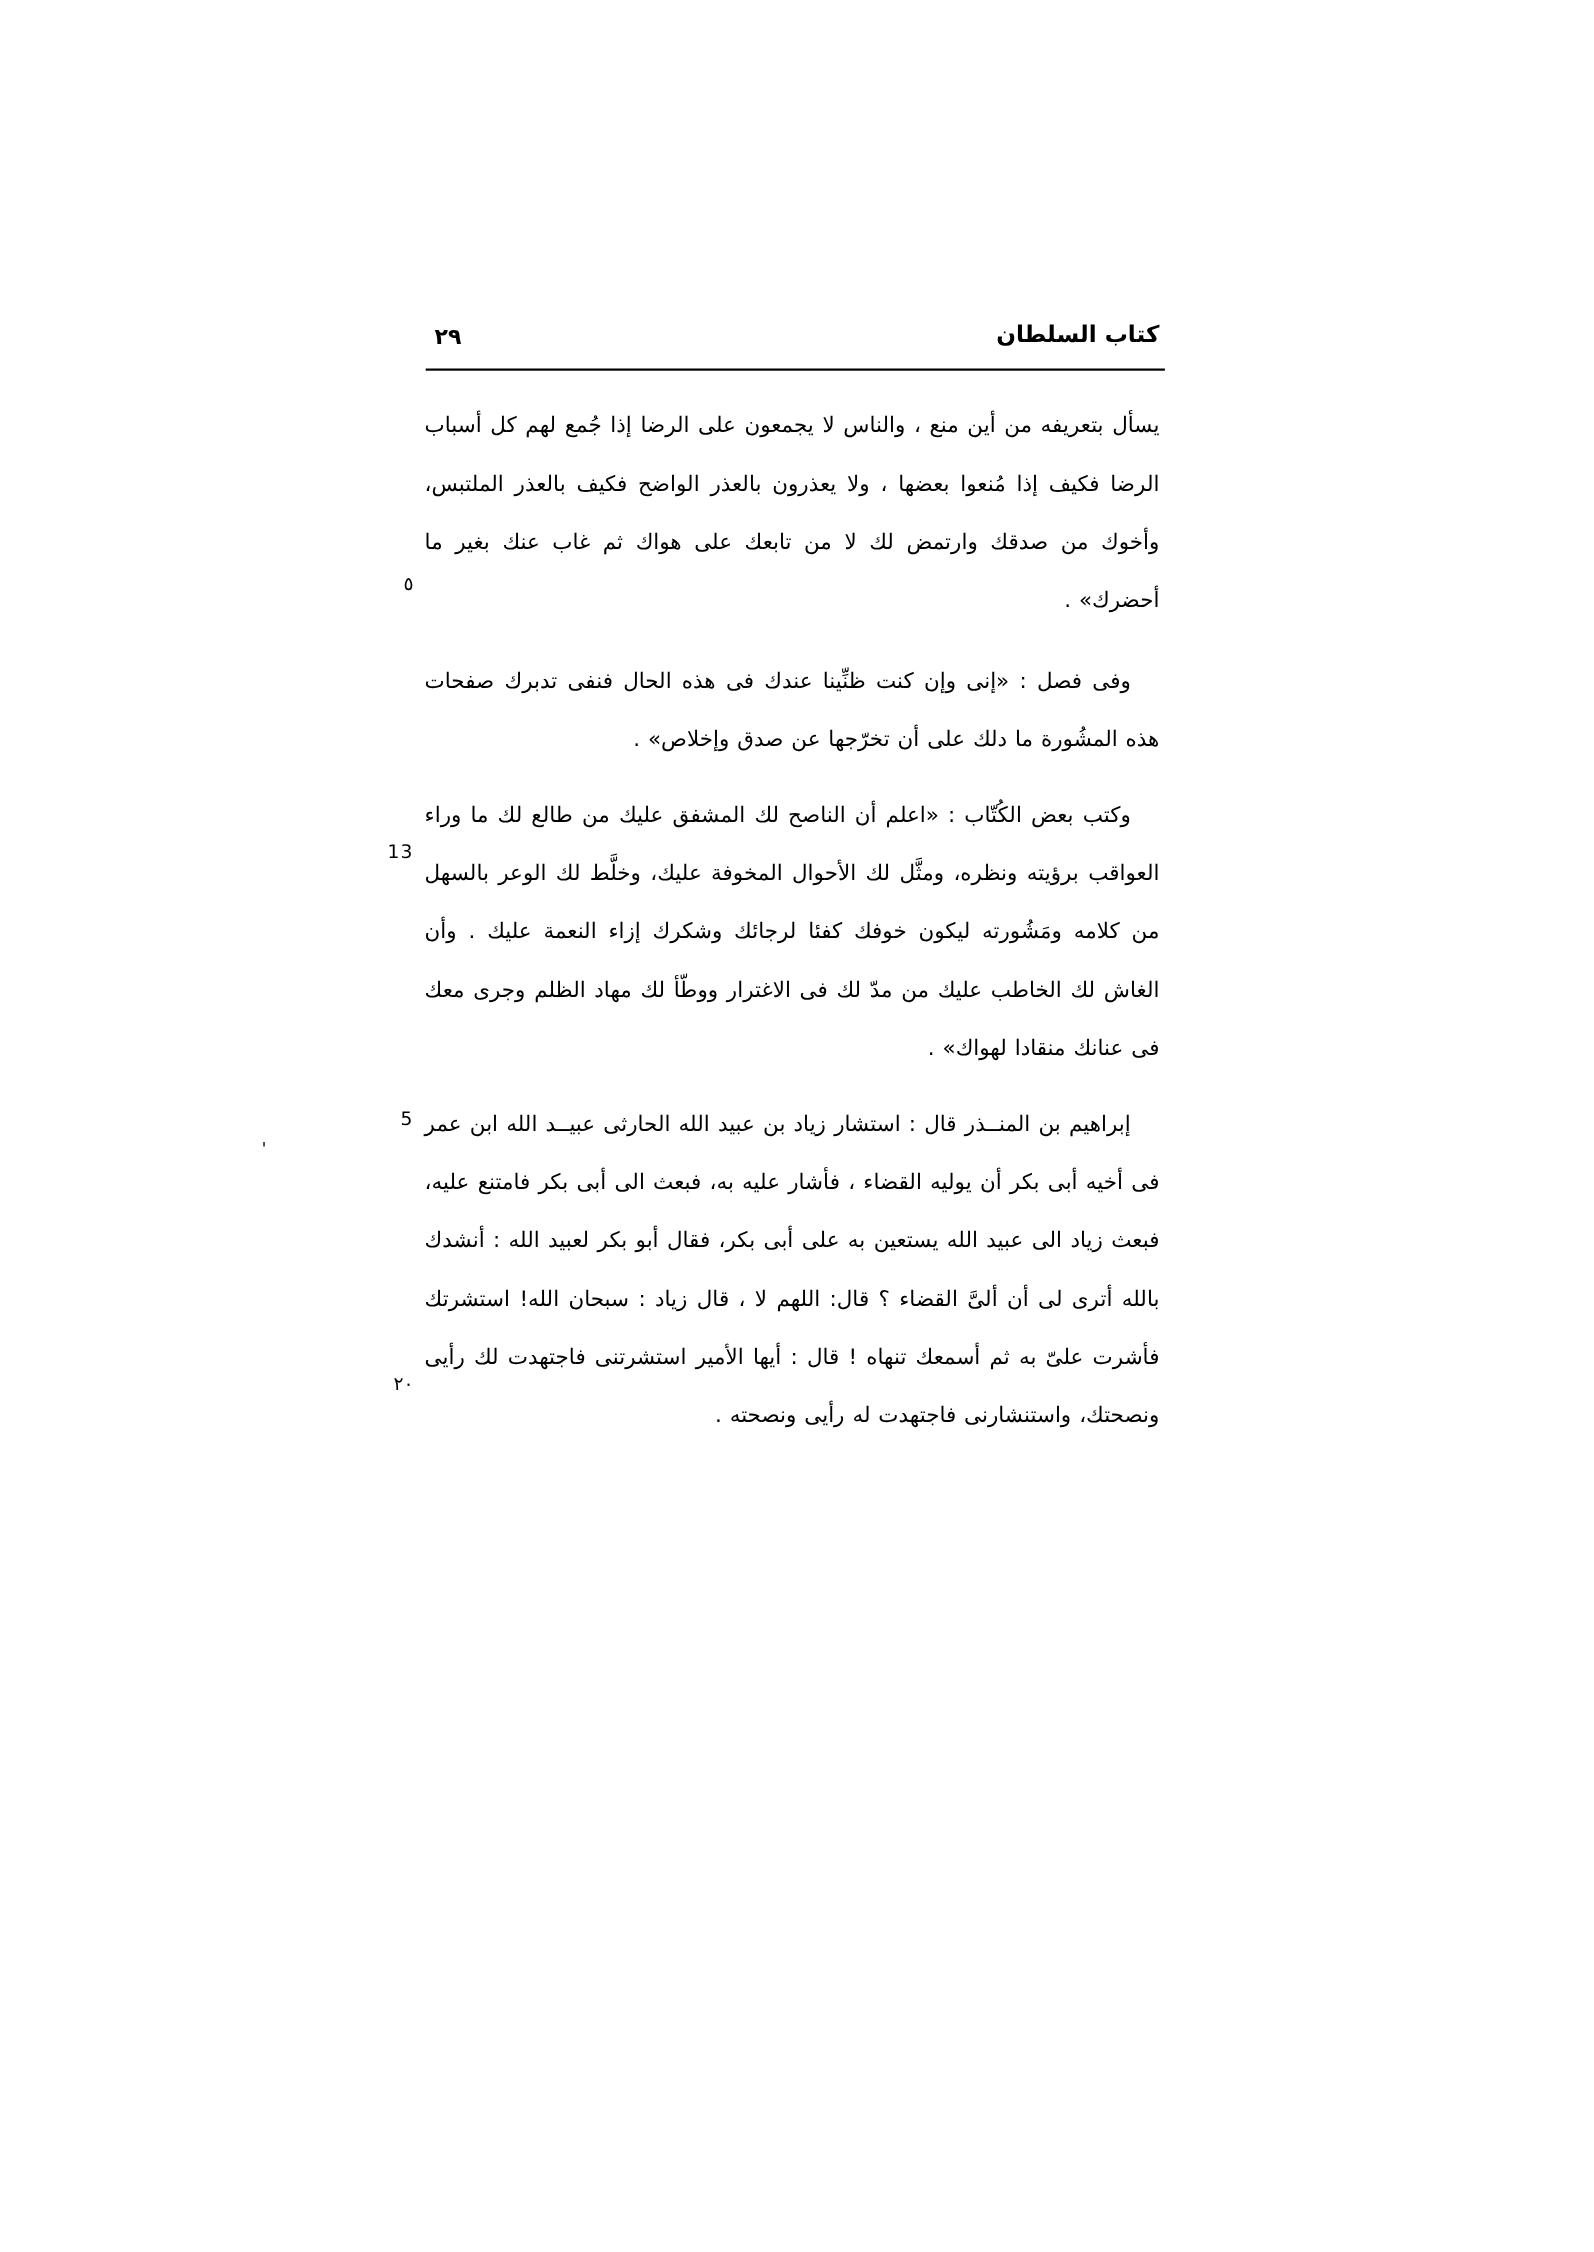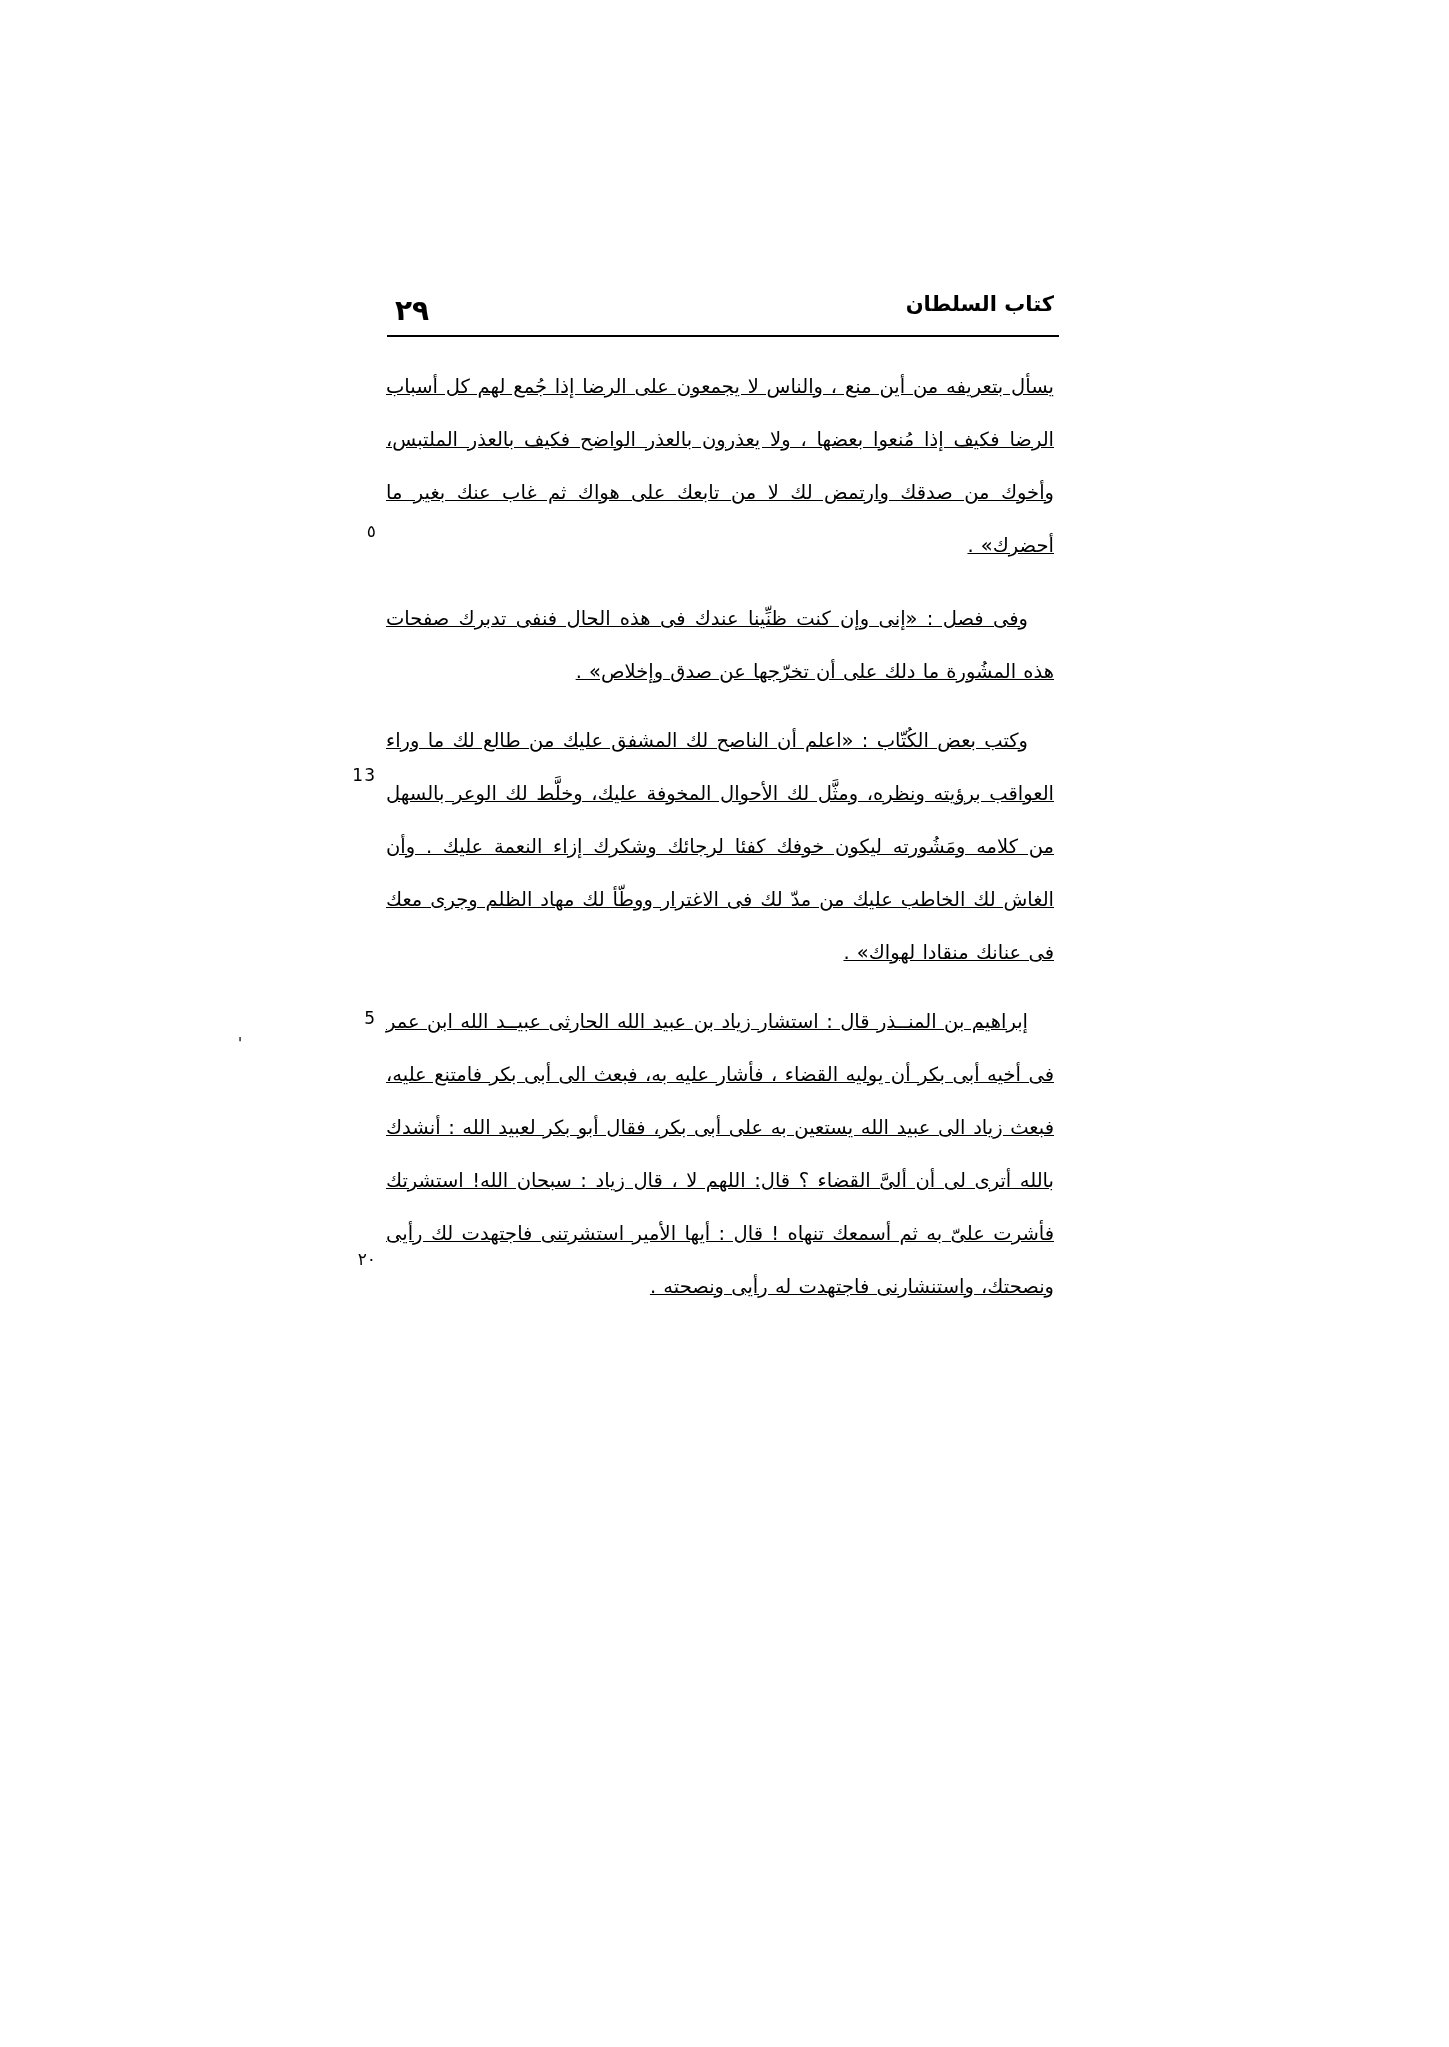--- a/index.html
+++ b/index.html
@@ -39,21 +39,21 @@
     right: 0;
     text-align: right;
     font-size: 21px;
     font-weight: 600;
     letter-spacing: 0px;
   }
   .header-pagenum {
     position: absolute;
     top: 2px;
     left: 0px;
-    font-size: 28px;
+    font-size: 20px;
     font-weight: 700;
     letter-spacing: 1px;
   }
 
   .rule {
     position: absolute;
     top: 335px;
     right: 390px;
     width: 672px;
     height: 2px;
@@ -61,21 +61,20 @@
   }
 
   
   .body {
     position: absolute;
     top: 360px;
     right: 395px;
     width: 668px;
     direction: rtl;
     text-align: justify;
-    text-decoration: underline;
   }
 
   .para {
     position: relative;
     font-size: 19.5px;
     line-height: 53px;
     margin: 0 0 16px 0;
     text-align: justify;
     text-justify: inter-word;
     word-spacing: 1px;

